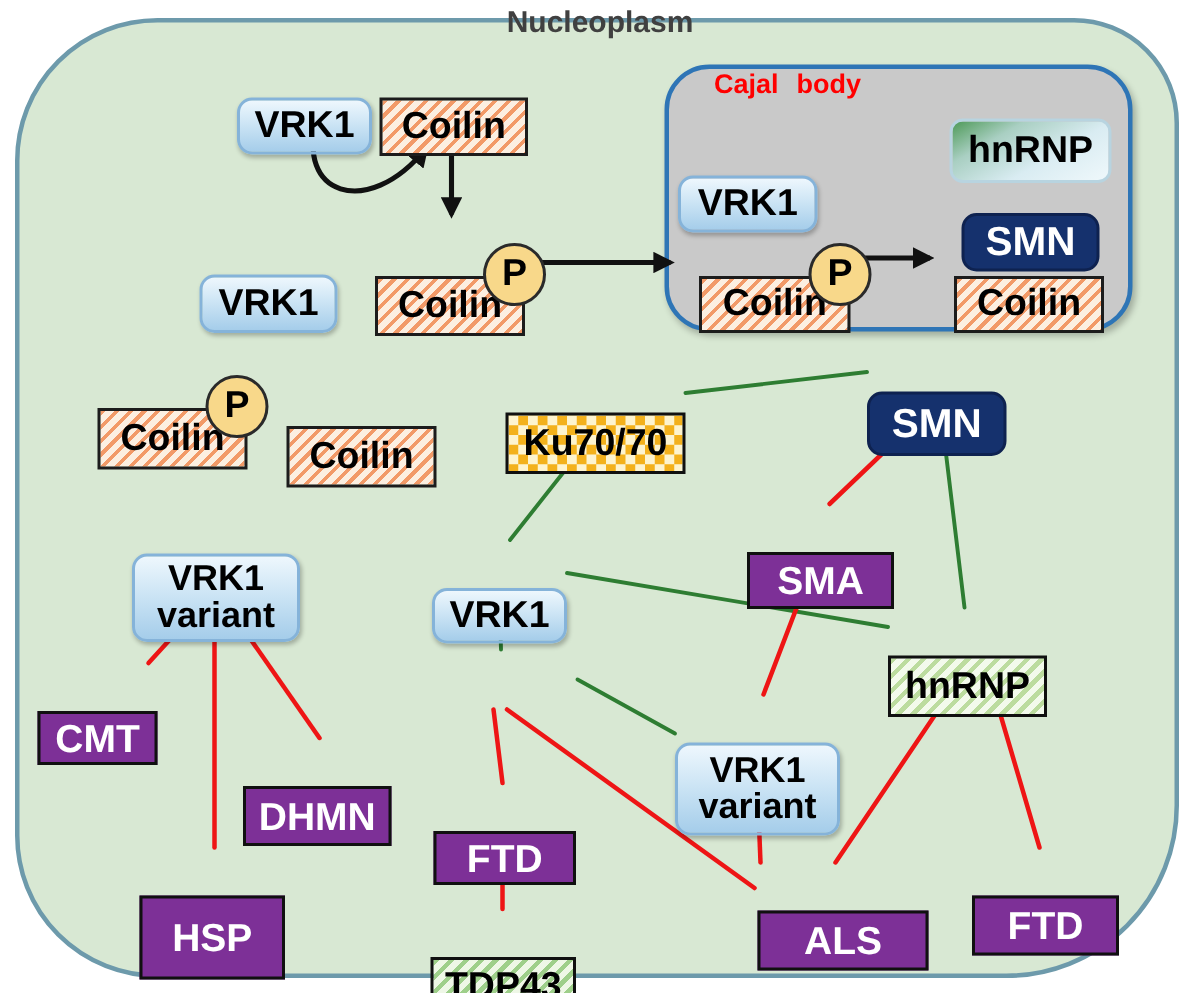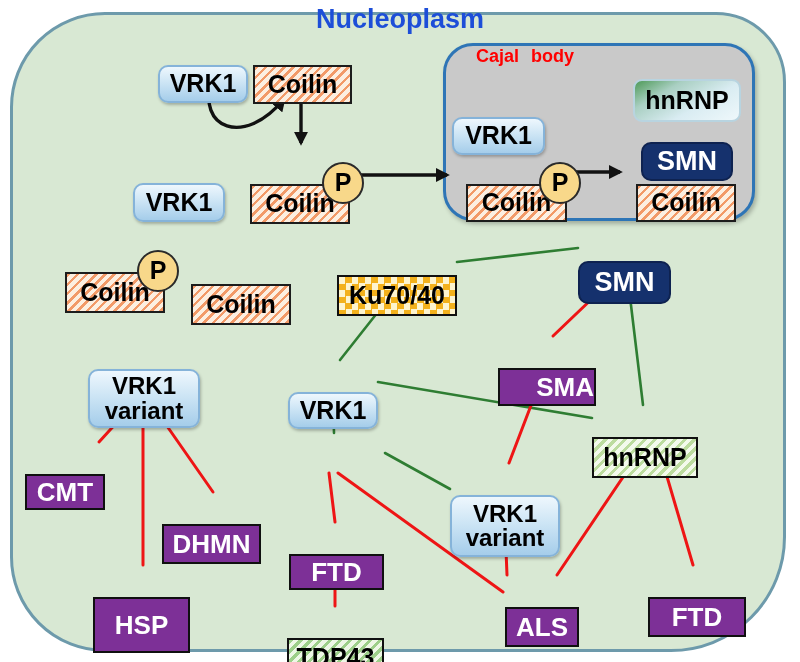--- a/index.html
+++ b/index.html
@@ -12,21 +12,21 @@
     background:#d8e8d3;border:3px solid #6d9aab;box-sizing:border-box;
     border-radius:95px 70px 115px 95px;
   }
   .cajal{
     position:absolute;left:443px;top:43px;width:312px;height:178px;
     background:#c9c9c9;border:3.5px solid #2e75b6;box-sizing:border-box;
     border-radius:30px;box-shadow:2px 3px 4px rgba(0,0,0,0.25);
   }
   .title{
     position:absolute;top:4px;left:50%;transform:translateX(-50%);
-    color:#1d4ed8;font-weight:bold;font-size:27px;white-space:nowrap;z-index:6;
+    color:#404040;font-weight:bold;font-size:20px;white-space:nowrap;z-index:6;
   }
   .cajal-label{
     position:absolute;left:476px;top:46px;color:#ff0000;font-weight:bold;
     font-size:18px;word-spacing:7px;z-index:6;white-space:nowrap;
   }
   #edge-layer{position:absolute;left:0;top:0;width:800px;height:662px;z-index:2;}
   #node-layer{position:absolute;left:0;top:0;width:800px;height:662px;z-index:3;margin-top:32px;}
   .node{
     position:absolute;display:flex;flex-direction:column;align-items:center;
     justify-content:center;font-weight:bold;font-size:25px;color:#000;
@@ -127,33 +127,33 @@
         <span>Coilin</span>
       </div>
       <div class="node coilin" style="left: 65px; top: 240px; width: 100px; height: 41px;">
         <span>Coilin</span>
         <div class="p-badge">P</div>
       </div>
       <div class="node coilin" style="left: 191px; top: 252px; width: 100px; height: 41px;">
         <span>Coilin</span>
       </div>
       <div class="node checker" style="left: 337px; top: 243px; width: 120px; height: 41px;">
-        <span>Ku70/40</span>
+        <span>Ku70/70</span>
       </div>
       <div class="node navy" style="left: 578px; top: 229px; width: 93px; height: 43px;">
         <span>SMN</span>
       </div>
       <div class="node blue twoline" style="left: 88px; top: 337px; width: 112px; height: 59px;">
         <span>VRK1</span>
         <span>variant</span>
       </div>
       <div class="node blue" style="left: 288px; top: 360px; width: 90px; height: 37px;">
         <span>VRK1</span>
       </div>
-      <div class="node purple" style="left: 498px; top: 336px; width: 98px; height: 38px; align-items: flex-end;">
+      <div class="node purple" style="left: 498px; top: 336px; width: 98px; height: 38px;">
         <span>SMA</span>
       </div>
       <div class="node greenhatch" style="left: 592px; top: 405px; width: 106px; height: 41px;">
         <span>hnRNP</span>
       </div>
       <div class="node purple" style="left: 25px; top: 442px; width: 80px; height: 36px;">
         <span>CMT</span>
       </div>
       <div class="node purple" style="left: 162px; top: 492px; width: 99px; height: 40px;">
         <span>DHMN</span>
@@ -161,21 +161,21 @@
       <div class="node blue twoline" style="left: 450px; top: 463px; width: 110px; height: 62px;">
         <span>VRK1</span>
         <span>variant</span>
       </div>
       <div class="node purple" style="left: 289px; top: 522px; width: 95px; height: 36px;">
         <span>FTD</span>
       </div>
       <div class="node purple" style="left: 93px; top: 565px; width: 97px; height: 56px;">
         <span>HSP</span>
       </div>
-      <div class="node purple" style="left: 505px; top: 575px; width: 74px; height: 40px; align-items: center;">
+      <div class="node purple" style="left: 505px; top: 575px; width: 114px; height: 40px; align-items: center;">
         <span>ALS</span>
       </div>
       <div class="node purple" style="left: 648px; top: 565px; width: 98px; height: 40px;">
         <span>FTD</span>
       </div>
       <div class="node greenhatch2" style="left: 287px; top: 606px; width: 97px; height: 40px;">
         <span>TDP43</span>
       </div>
     </div>
   <div class="title">Nucleoplasm</div>

